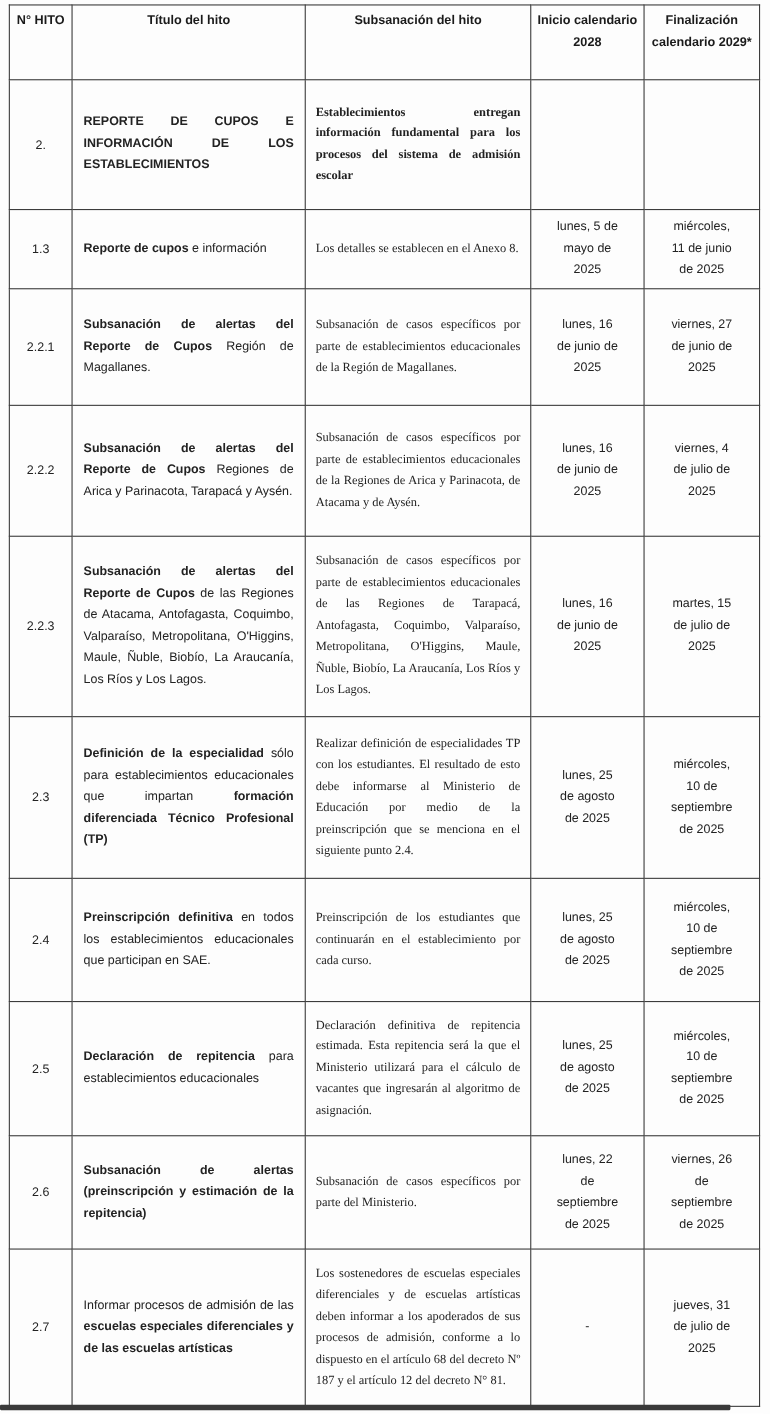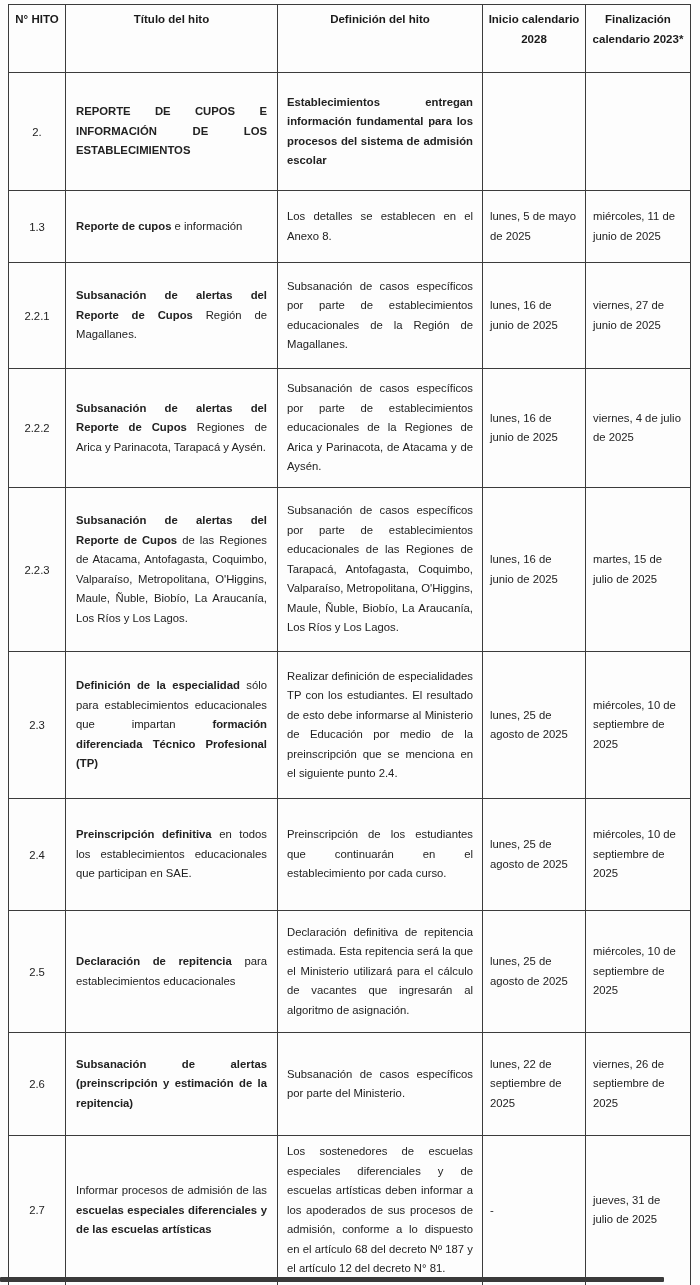--- a/index.html
+++ b/index.html
@@ -49,26 +49,26 @@
     vertical-align: middle;
     padding: 2px 3px;
     line-height: 18px;
   }
   td.title, td.desc {
     text-align: justify;
     vertical-align: middle;
     line-height: 19.5px;
     padding: 16px 10px;
   }
-  td.desc { padding: 6px 9px; }
+  td.desc { padding: 6px 9px; font-family: Liberation Serif, serif; }
   td.date {
-    text-align: left;
+    text-align: center;
     vertical-align: middle;
     line-height: 19.5px;
-    padding: 2px 7px;
+    padding: 2px 22px;
   }
   .seg { font-weight: normal; }
   .seg.b { font-weight: bold; }
 
   
   tbody tr:nth-child(1)  { height: 118px; }
   tbody tr:nth-child(2)  { height: 72px;  }
   tbody tr:nth-child(3)  { height: 106px; }
   tbody tr:nth-child(4)  { height: 119px; }
   tbody tr:nth-child(5)  { height: 164px; }
@@ -95,23 +95,23 @@
       <col class="c-hito">
         <col class="c-title">
         <col class="c-desc">
         <col class="c-inicio">
         <col class="c-fin">
     </colgroup>
     <thead>
       <tr>
         <th>N° HITO</th>
         <th>Título del hito</th>
-        <th>Definición del hito</th>
+        <th>Subsanación del hito</th>
         <th>Inicio calendario 2028</th>
-        <th>Finalización calendario 2023*</th>
+        <th>Finalización calendario 2029*</th>
       </tr>
     </thead>
     <tbody>
         <tr>
           <td class="hito">2.</td>
           <td class="title"><span class="seg b">REPORTE DE CUPOS E INFORMACIÓN DE LOS ESTABLECIMIENTOS</span></td>
           <td class="desc"><span class="seg b">Establecimientos entregan información fundamental para los procesos del sistema de admisión escolar</span></td>
           <td class="date"></td>
           <td class="date"></td>
         </tr>

